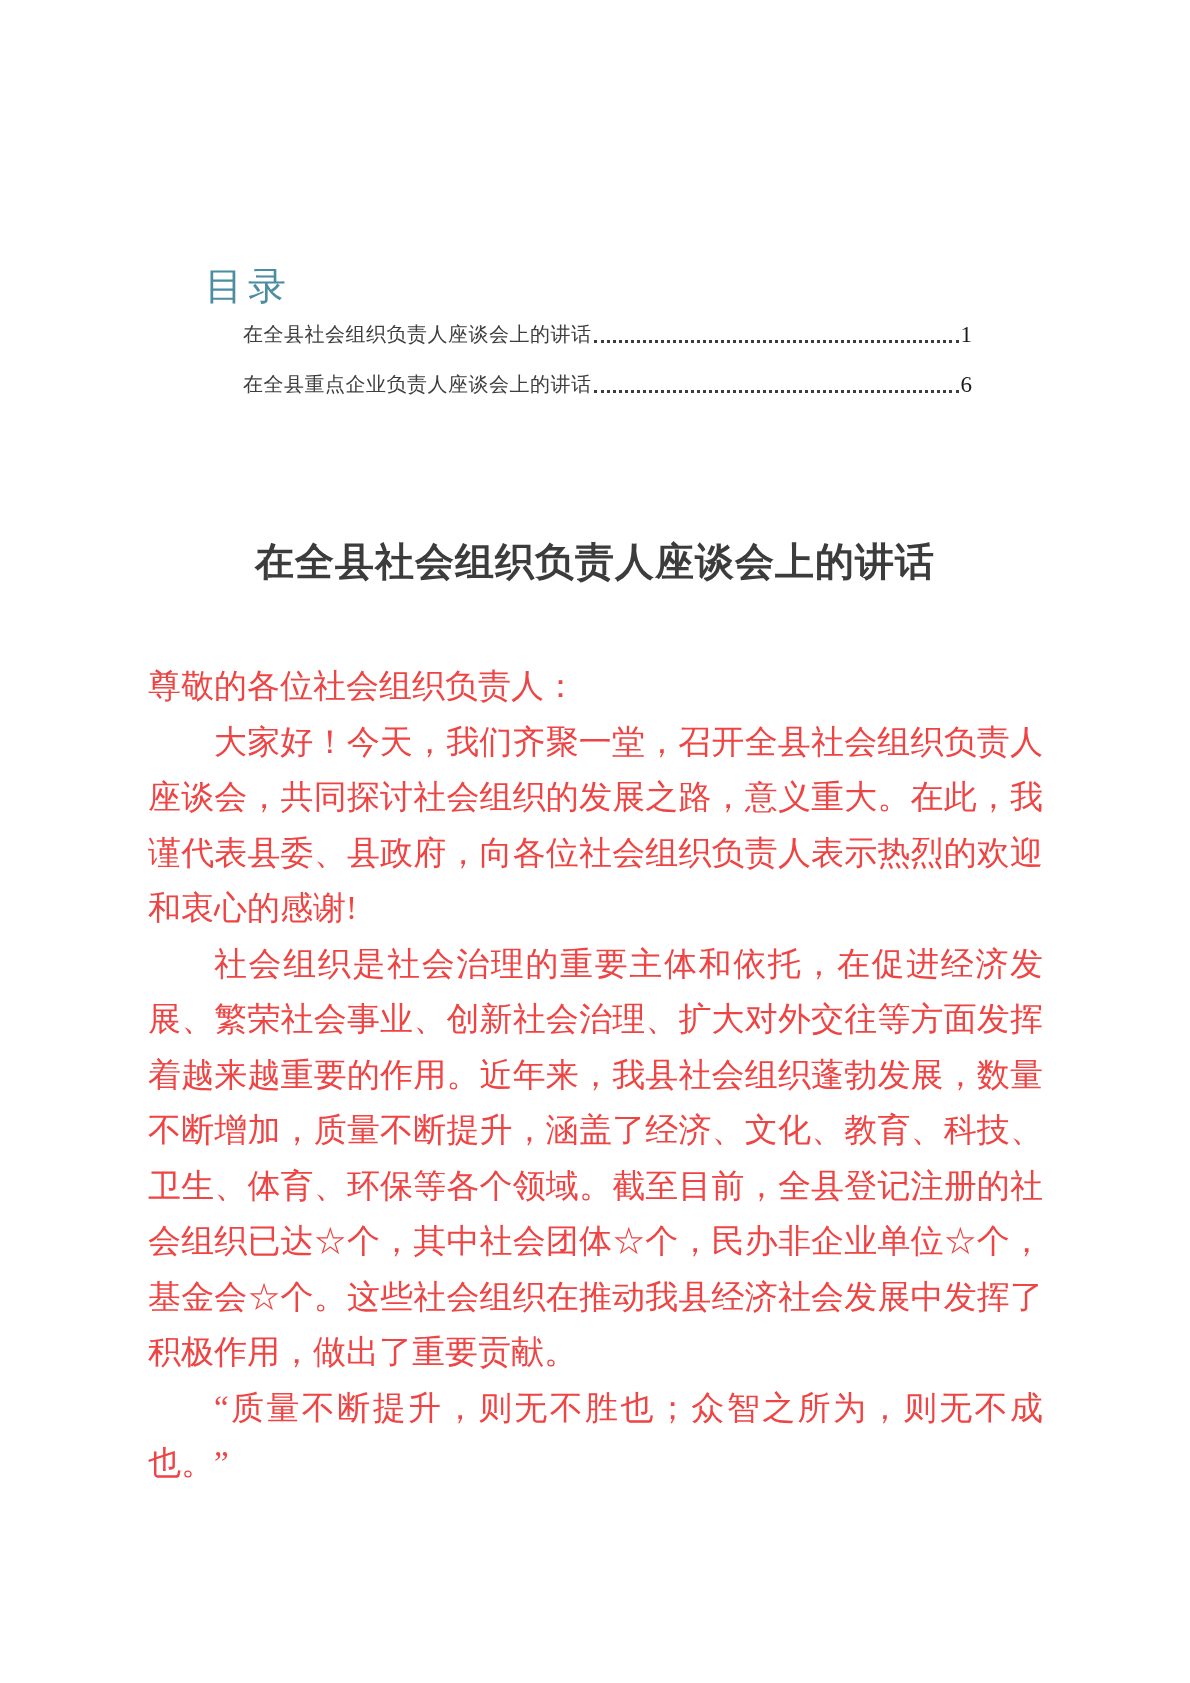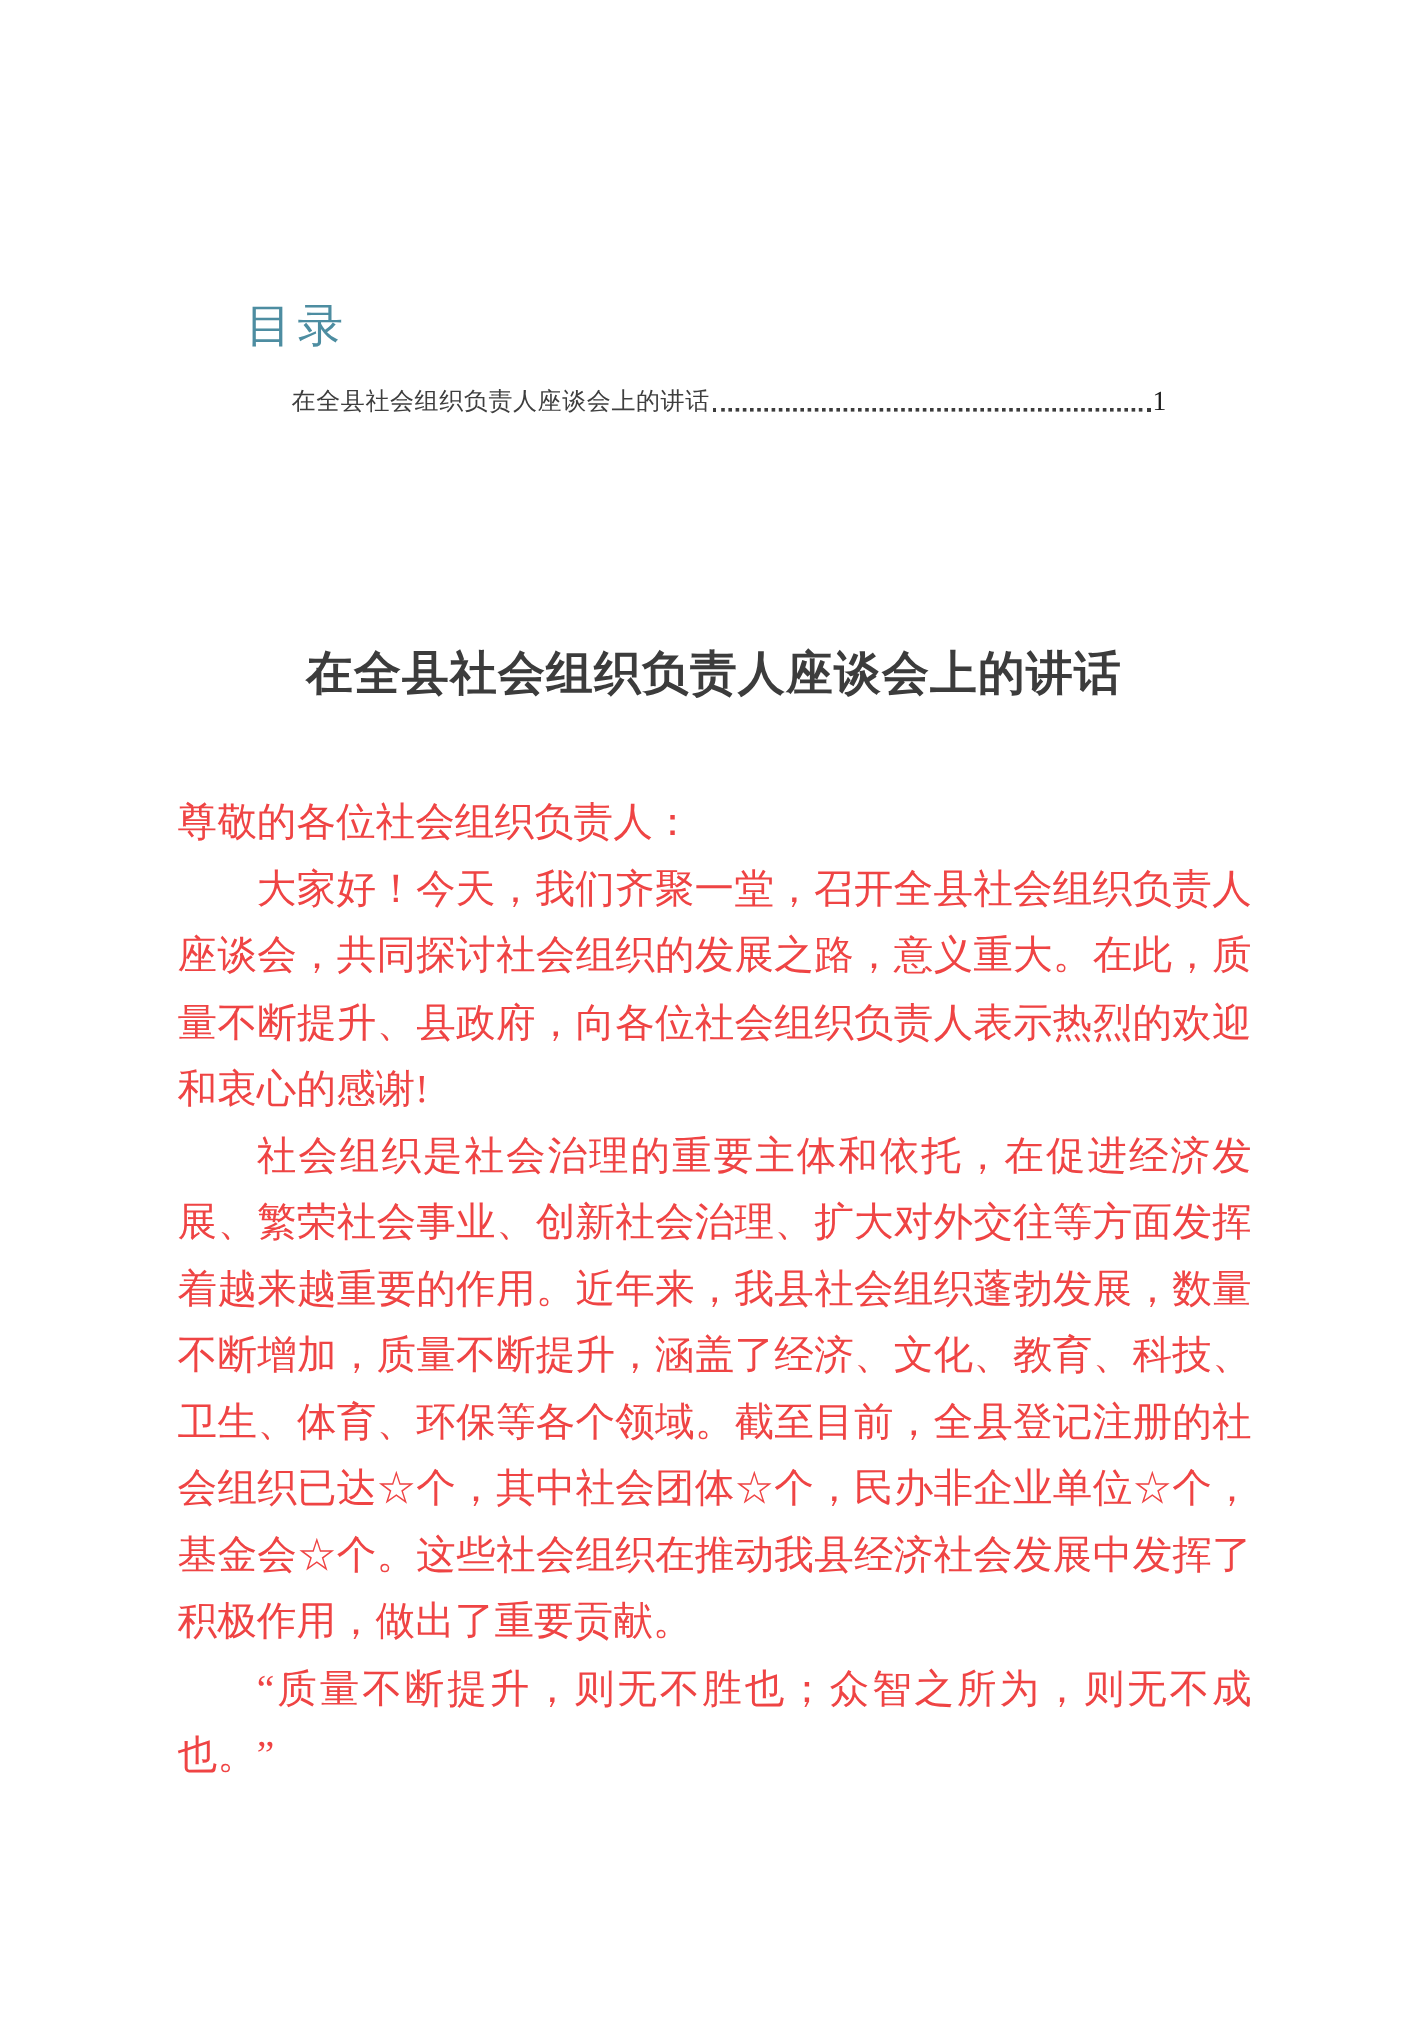--- a/index.html
+++ b/index.html
@@ -13,21 +13,21 @@
     height: 1683px;
     background: #ffffff;
     overflow: hidden;
     font-family: "Liberation Sans", sans-serif;
   }
 
   
   .toc-heading {
     position: absolute;
     left: 205px;
-    top: 249px;
+    top: 263px;
     font-size: 38px;
     line-height: 46px;
     letter-spacing: 5px;
     font-weight: 400;
     color: #4d8da1;
     font-family: "Liberation Sans", sans-serif;
   }
   .toc-list {
     position: absolute;
     left: 243px;
@@ -102,28 +102,33 @@
 
   <div class="toc-heading">目录</div>
 
   <div class="toc-list">
   <div class="toc-row">
     <span class="toc-label">在全县社会组织负责人座谈会上的讲话</span>
     <span class="toc-dots"></span>
     <span class="toc-page">1</span>
   </div>
 
+  <div class="toc-row">
+    <span class="toc-label">在全县重点企业负责人座谈会上的讲话</span>
+    <span class="toc-dots"></span>
+    <span class="toc-page">6</span>
+  </div>
 </div>
 
   <div class="article-title">在全县社会组织负责人座谈会上的讲话</div>
 
   <div class="body-text">
     <p class="salutation">尊敬的各位社会组织负责人：</p>
     <div>
-  <p>大家好！今天，我们齐聚一堂，召开全县社会组织负责人座谈会，共同探讨社会组织的发展之路，意义重大。在此，质量不断提升、县政府，向各位社会组织负责人表示热烈的欢迎和衷心的感谢!</p>
+  <p>大家好！今天，我们齐聚一堂，召开全县社会组织负责人座谈会，共同探讨社会组织的发展之路，意义重大。在此，我谨代表县委、县政府，向各位社会组织负责人表示热烈的欢迎和衷心的感谢!</p>
 
   <p>社会组织是社会治理的重要主体和依托，在促进经济发展、繁荣社会事业、创新社会治理、扩大对外交往等方面发挥着越来越重要的作用。近年来，我县社会组织蓬勃发展，数量不断增加，质量不断提升，涵盖了经济、文化、教育、科技、卫生、体育、环保等各个领域。截至目前，全县登记注册的社会组织已达☆个，其中社会团体☆个，民办非企业单位☆个，基金会☆个。这些社会组织在推动我县经济社会发展中发挥了积极作用，做出了重要贡献。</p>
 
   <p>“质量不断提升，则无不胜也；众智之所为，则无不成也。”</p>
 </div>
   </div>
 
 </div>
 
 </body></html>

